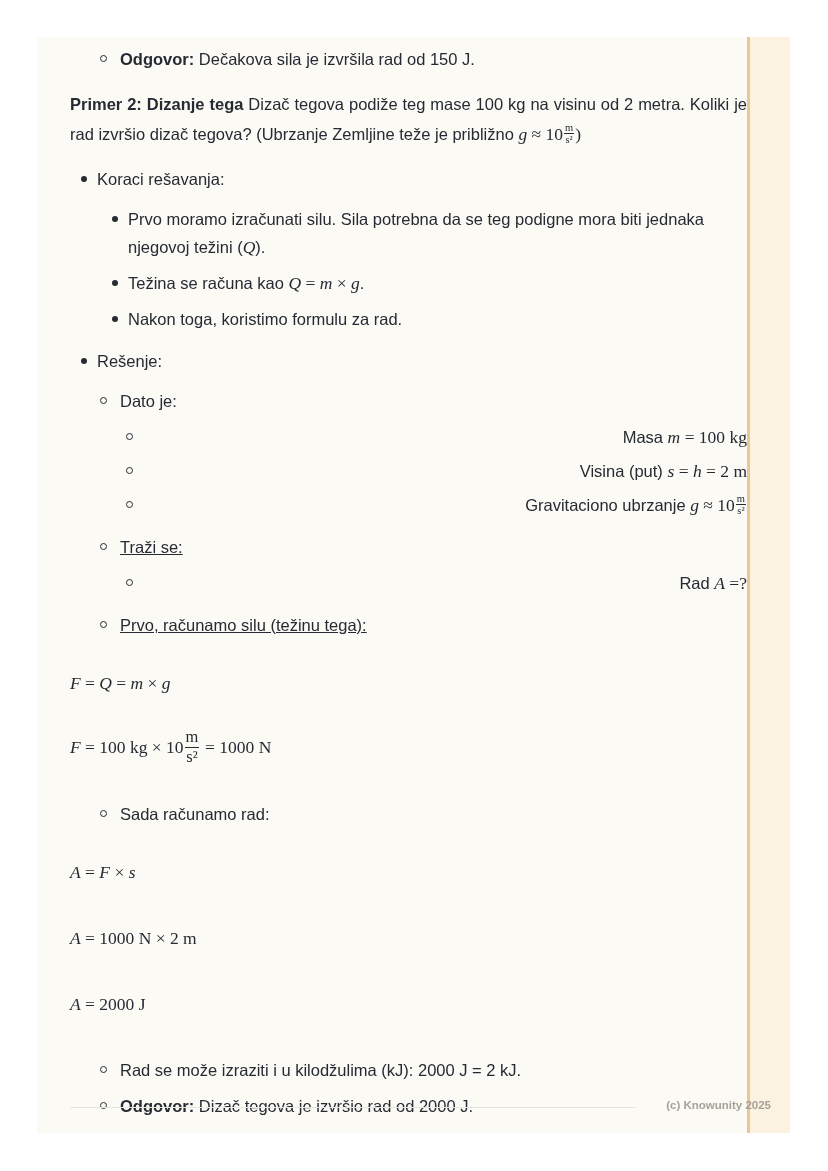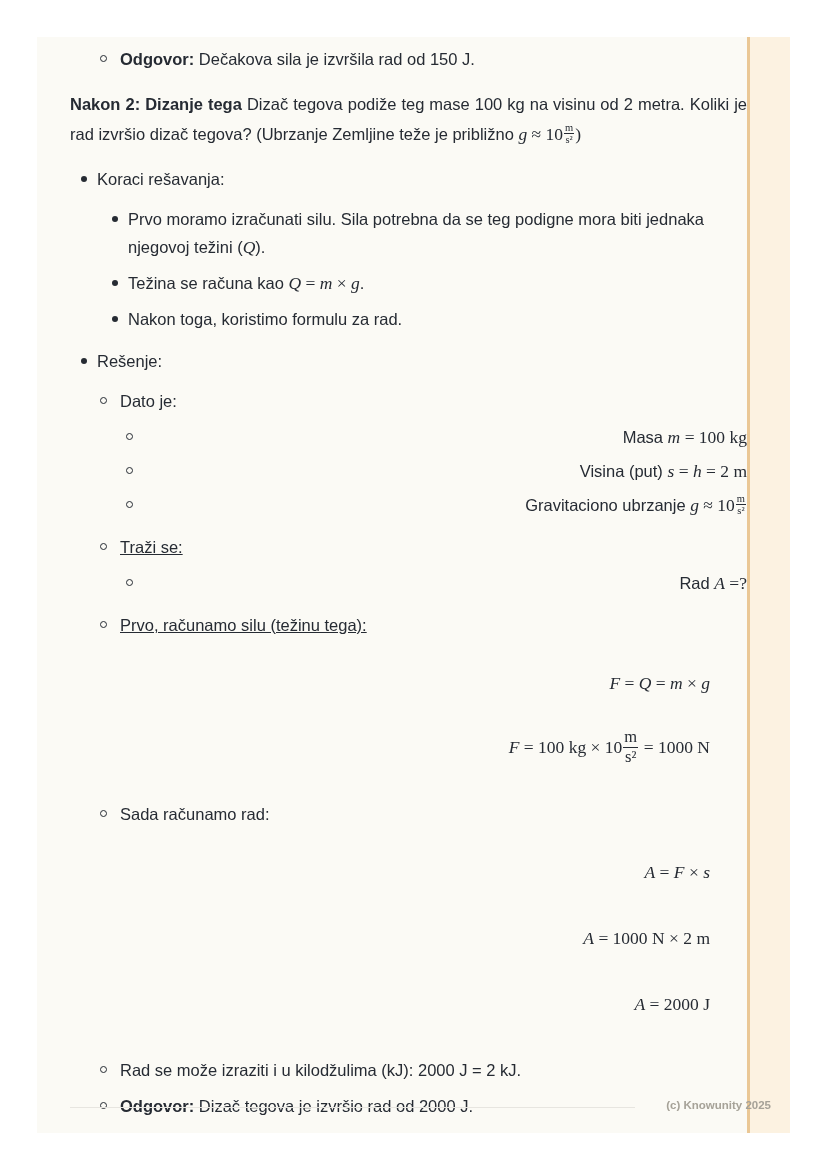--- a/index.html
+++ b/index.html
@@ -53,21 +53,21 @@
   .frac {
     display:inline-flex; flex-direction:column; align-items:center;
     vertical-align:middle; line-height:1.05;
     font-family:"Liberation Serif", serif;
     margin:0 1px; position:relative; top:-2px;
   }
   .frac .num { border-bottom:1px solid #262b33; padding:0 1px; }
   .frac.small { font-size:10.5px; }
   .frac.big { font-size:16.5px; line-height:1.15; top:-1px; }
   .formula {
-    width:640px; text-align:right;
+    width:640px; text-align:left;
     font-family:"Liberation Serif", serif; font-size:18.5px;
     margin:30px 0;
   }
   .formula.tall { margin:32px 0; }
   .f-sp { margin:38px 0; }
   
   .footer-line {
     position:absolute; left:33px; top:1070px;
     width:565px; border-top:1px solid #e7e5e0;
   }
@@ -79,21 +79,21 @@
 </head>
 <body>
 
 <div class="card">
   <div class="strip"></div>
 
   <div class="content">
 
     <div class="li l2b"><b>Odgovor:</b><span> Dečakova sila je izvršila rad od 150 J.</span></div>
 
-    <p class="para"><b>Nakon 2: Dizanje tega</b><span> Dizač tegova podiže teg mase 100 kg na visinu od 2 metra. Koliki je rad izvršio dizač tegova? (Ubrzanje Zemljine teže je približno </span><span class="math"><i>g</i> ≈ 10</span><span class="frac small">
+    <p class="para"><b>Primer 2: Dizanje tega</b><span> Dizač tegova podiže teg mase 100 kg na visinu od 2 metra. Koliki je rad izvršio dizač tegova? (Ubrzanje Zemljine teže je približno </span><span class="math"><i>g</i> ≈ 10</span><span class="frac small">
           <span class="num">m</span>
           <span class="den">s²</span>
         </span><span class="math">)</span></p>
 
     <div class="li l1"><span>Koraci rešavanja:</span></div>
 
     <div class="li l2a"><span>Prvo moramo izračunati silu. Sila potrebna da se teg podigne mora biti jednaka njegovoj težini (</span><span class="math"><i>Q</i></span><span>).</span></div>
 
     <div class="li l2a"><span>Težina se računa kao </span><span class="math"><i>Q</i> = <i>m</i> × <i>g</i></span><span>.</span></div>
 

